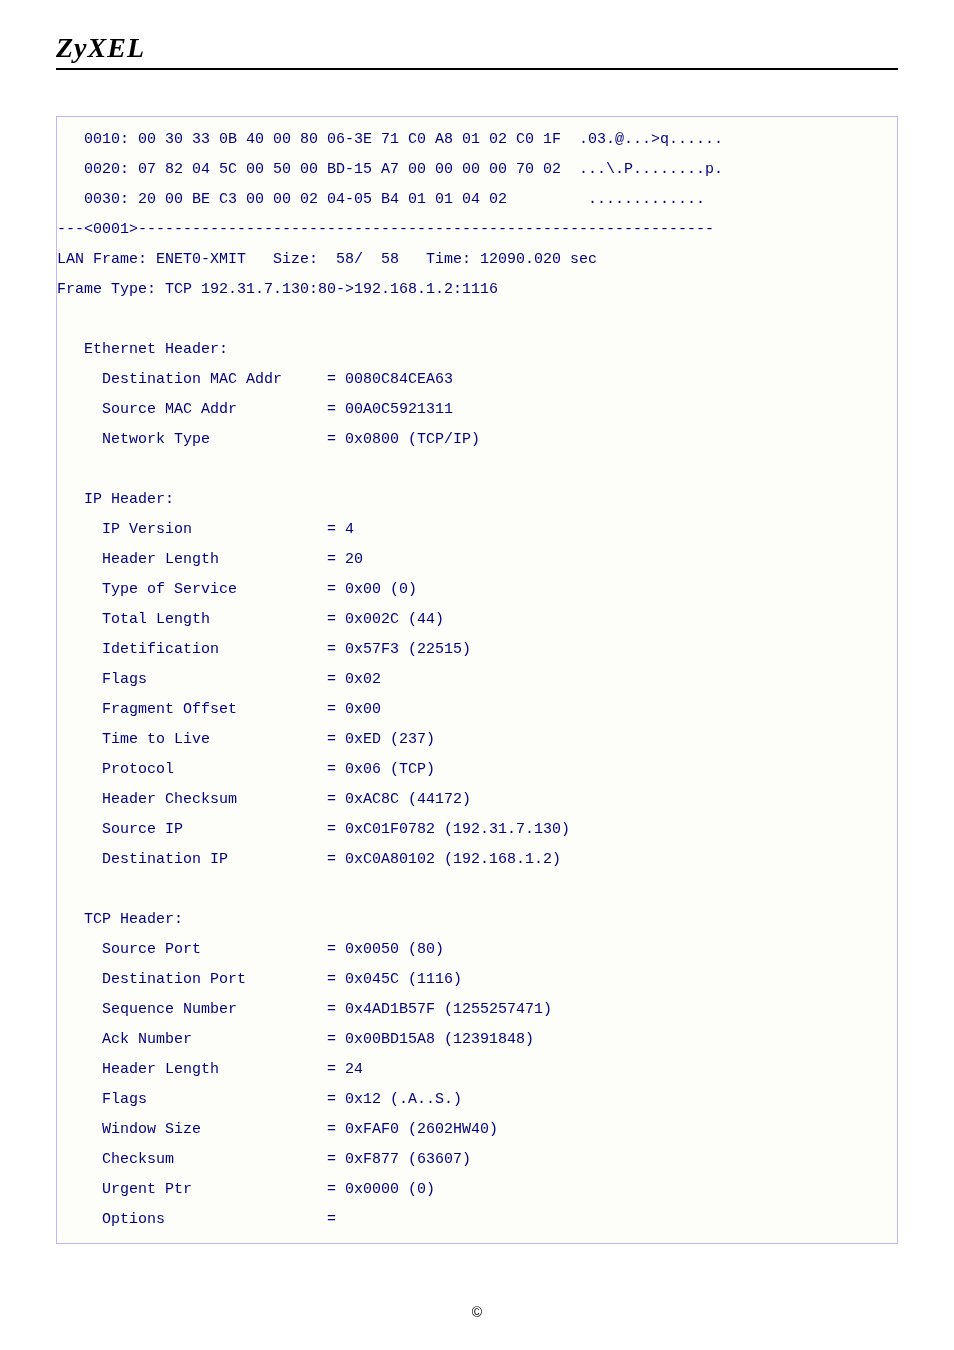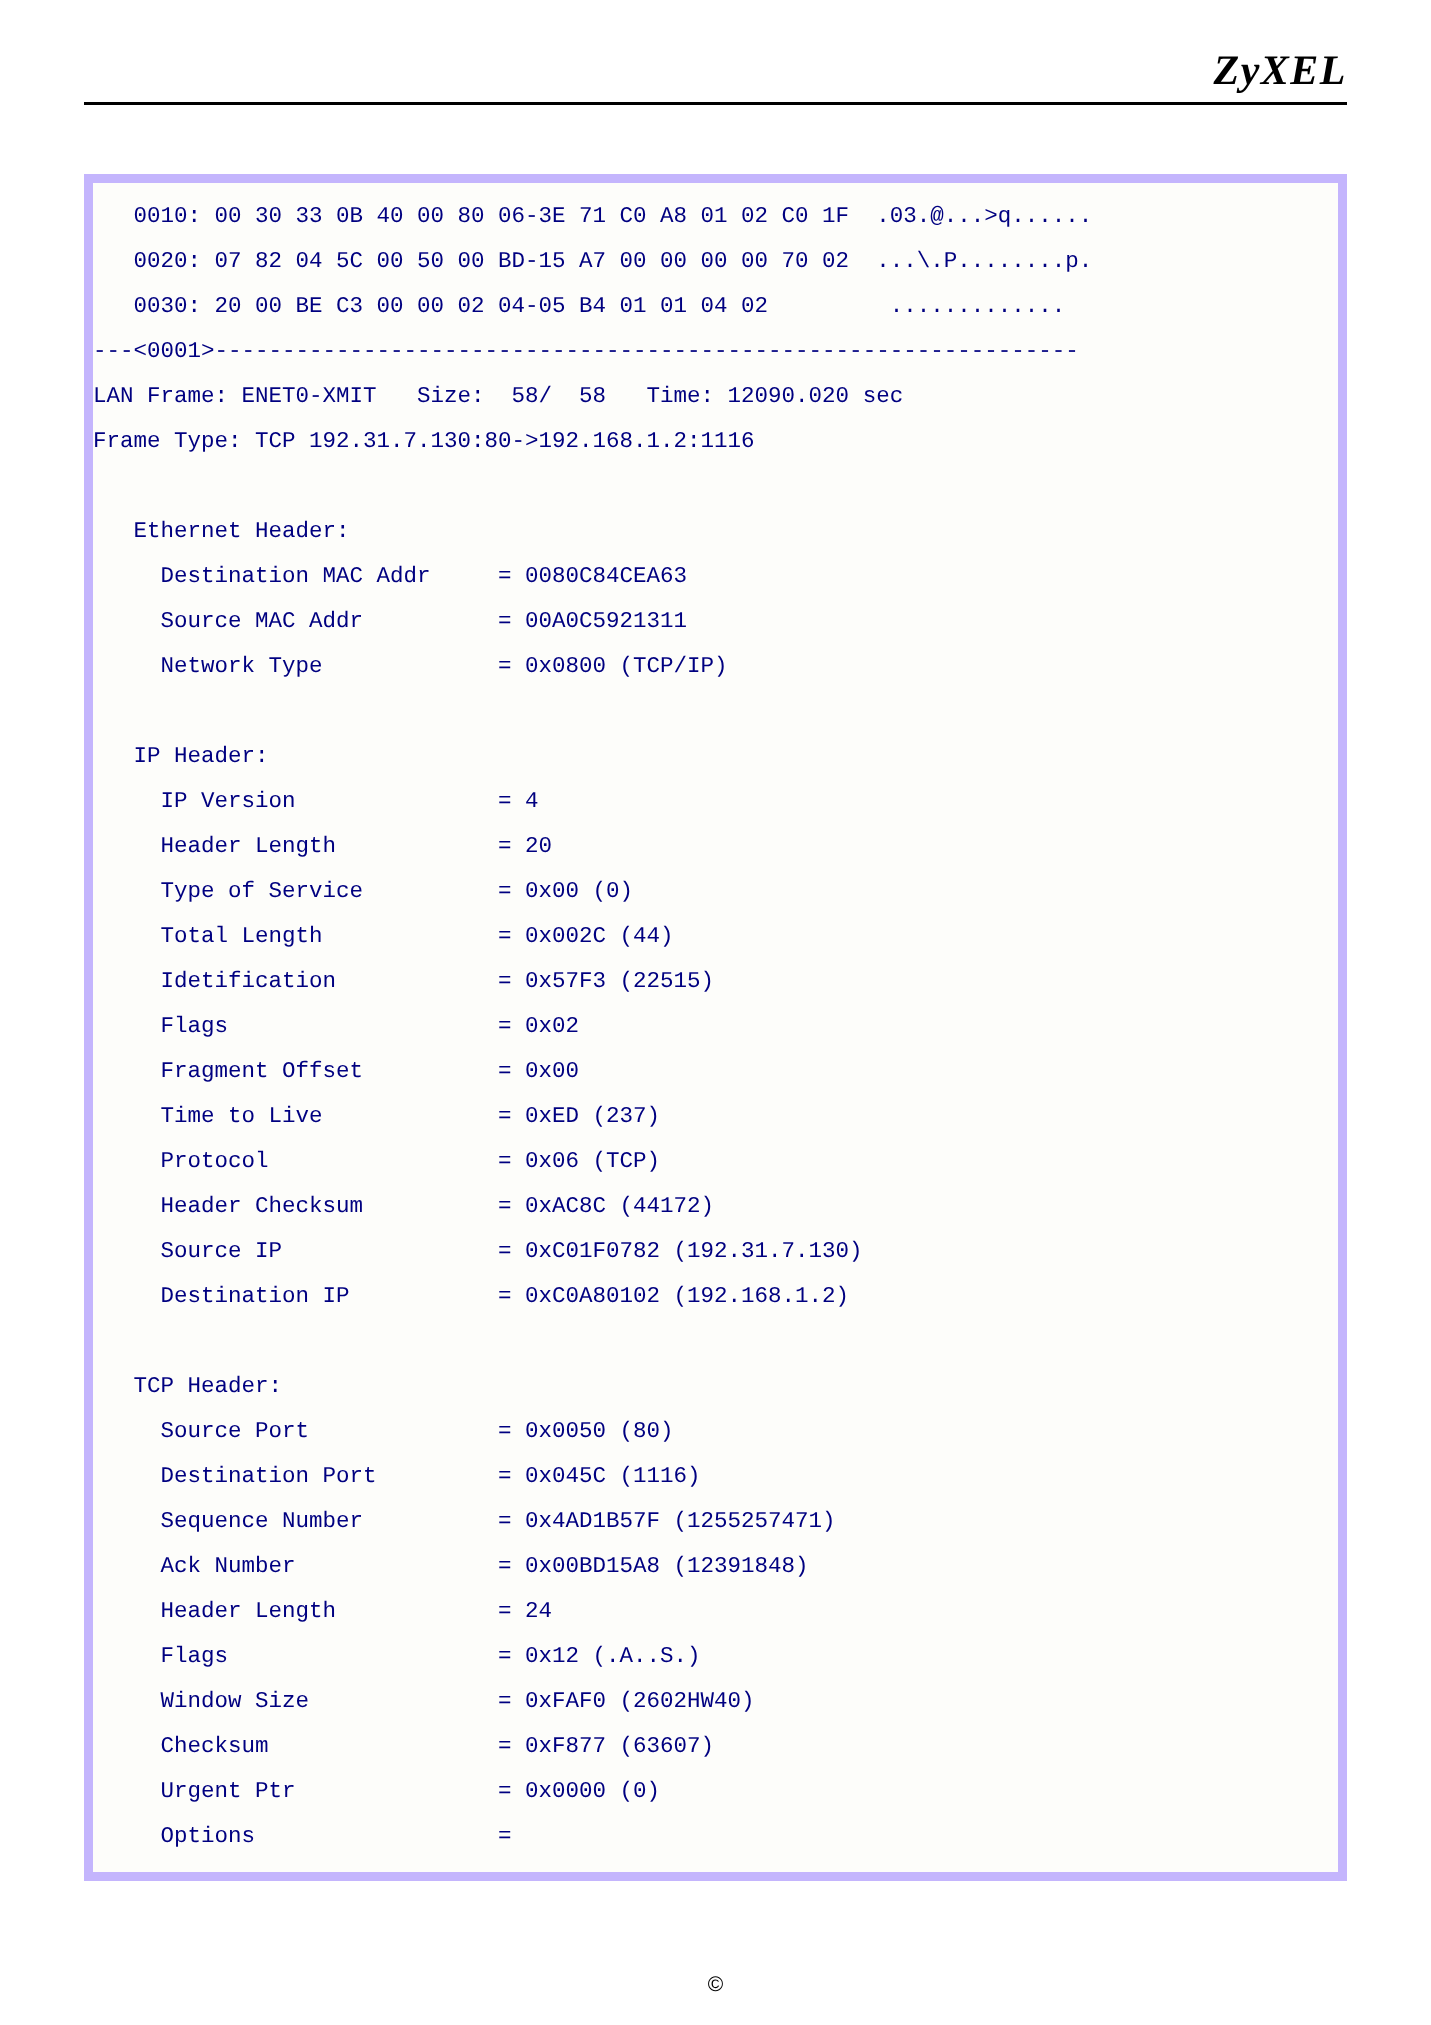--- a/index.html
+++ b/index.html
@@ -3,40 +3,39 @@
   <meta charset="utf-8">
   <style>
     * { margin: 0; padding: 0; box-sizing: border-box; }
     body {
       width: 954px;
       background: white;
       font-family: Arial, sans-serif;
     }
     .header {
       padding: 32px 56px 8px 56px;
-      text-align: right;
     }
     .brand {
       font-family: Georgia, 'Times New Roman', serif;
       font-style: italic;
       font-weight: bold;
       font-size: 28px;
       color: #000;
       letter-spacing: 1px;
     }
     .header-rule {
       border: none;
       border-top: 2px solid #000;
       margin-top: 4px;
     }
     .content-wrap {
       padding: 38px 56px 20px 56px;
     }
     .packet-box {
-      border: 6px solid #c4b5fd;
+      border: 1px solid #c4b5fd;
       background: #fdfdfa;
       font-family: 'SimSun', 'NSimSun', 'MS Mincho', 'Courier New', monospace;
       font-size: 15px;
       line-height: 2.0;
       color: #000080;
       padding: 8px 0;
       white-space: pre;
       overflow: hidden;
     }
     .packet-box .row { white-space: pre; }

